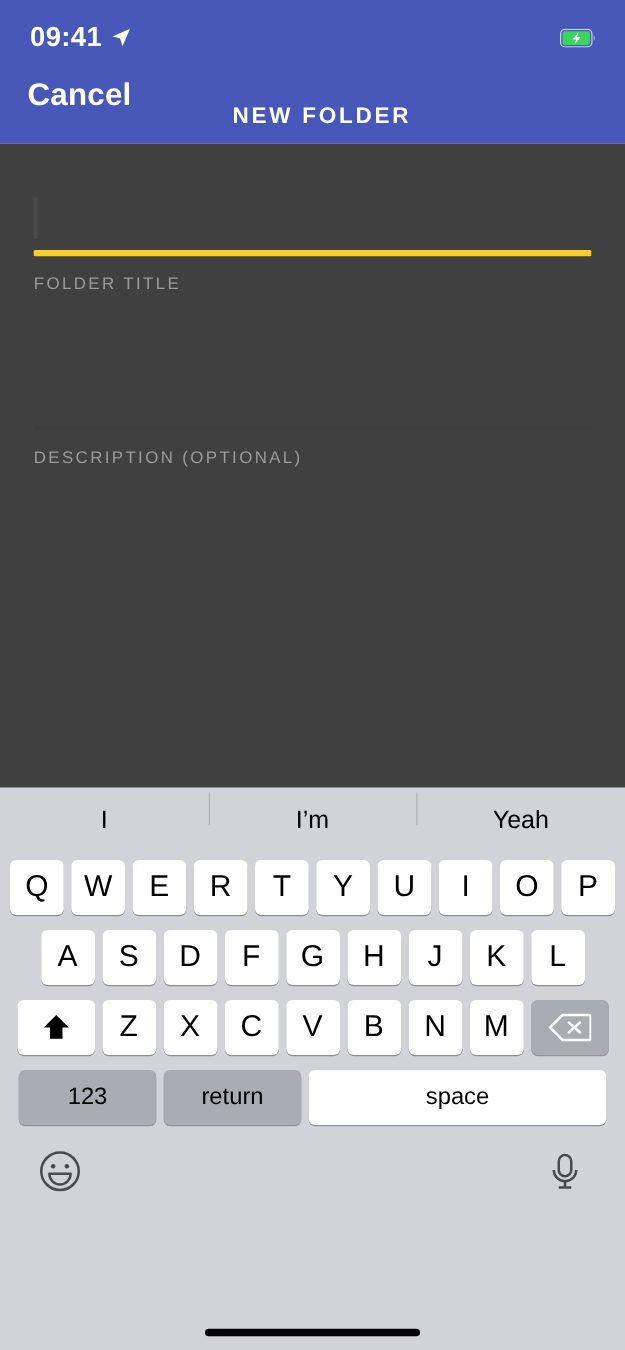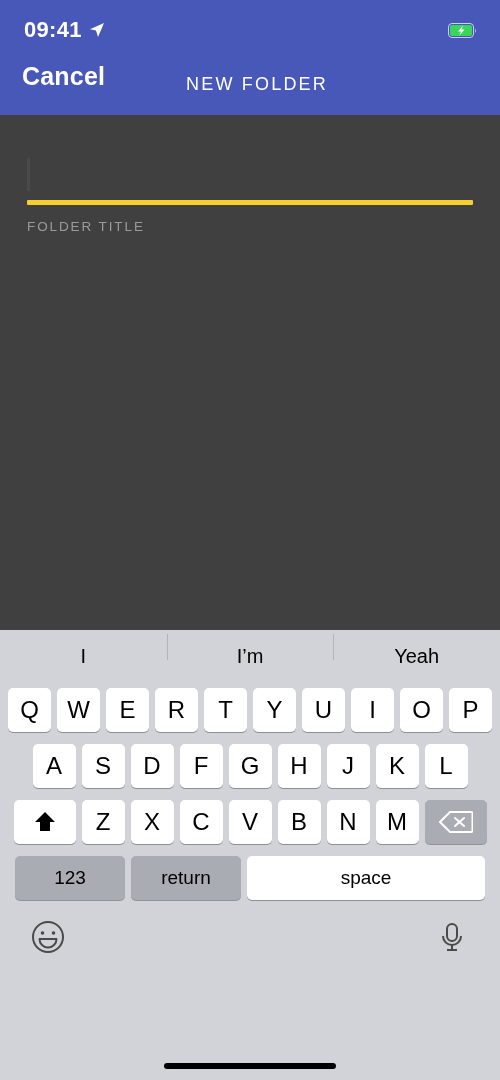--- a/index.html
+++ b/index.html
@@ -39,22 +39,22 @@
     align-items:flex-start;
   }
   .nav-cancel {
     position:absolute; left:22px; top:2px;
     color:#ffffff; font-size:25px; font-weight:bold;
     letter-spacing:0.2px; background:none; border:none;
     font-family:"Liberation Sans", sans-serif; cursor:pointer;
     padding:0;
   }
   .nav-title {
-    position:absolute; left:186px; top:14px;
-    color:#ffffff; font-size:18px; font-weight:400;
+    position:absolute; left:186px; top:22px;
+    color:#ffffff; font-size:18px; font-weight:700;
     letter-spacing:2.2px;
   }
 
   
   .form { padding:0; background:#404040; position:relative; height:518px; }
 
   .field { position:relative; }
   .field-input {
     height:52px;
     margin:0 27px 0 27px;
@@ -194,20 +194,25 @@
   <div class="form">
 
     <div class="field field-title-wrap">
       <div class="field-input">
         <span class="caret"></span>
       </div>
       <div class="underline-yellow"></div>
       <div class="field-label">FOLDER TITLE</div>
     </div>
 
+    <div class="field field-desc-wrap">
+      <div class="field-input"></div>
+      <div class="underline-dark"></div>
+      <div class="field-label">DESCRIPTION (OPTIONAL)</div>
+    </div>
 
   </div>
 
   <div class="keyboard">
 
     <div class="suggestions">
       <div class="suggestion">I</div>
       <div class="suggestion">I’m</div>
       <div class="suggestion">Yeah</div>
     </div>

